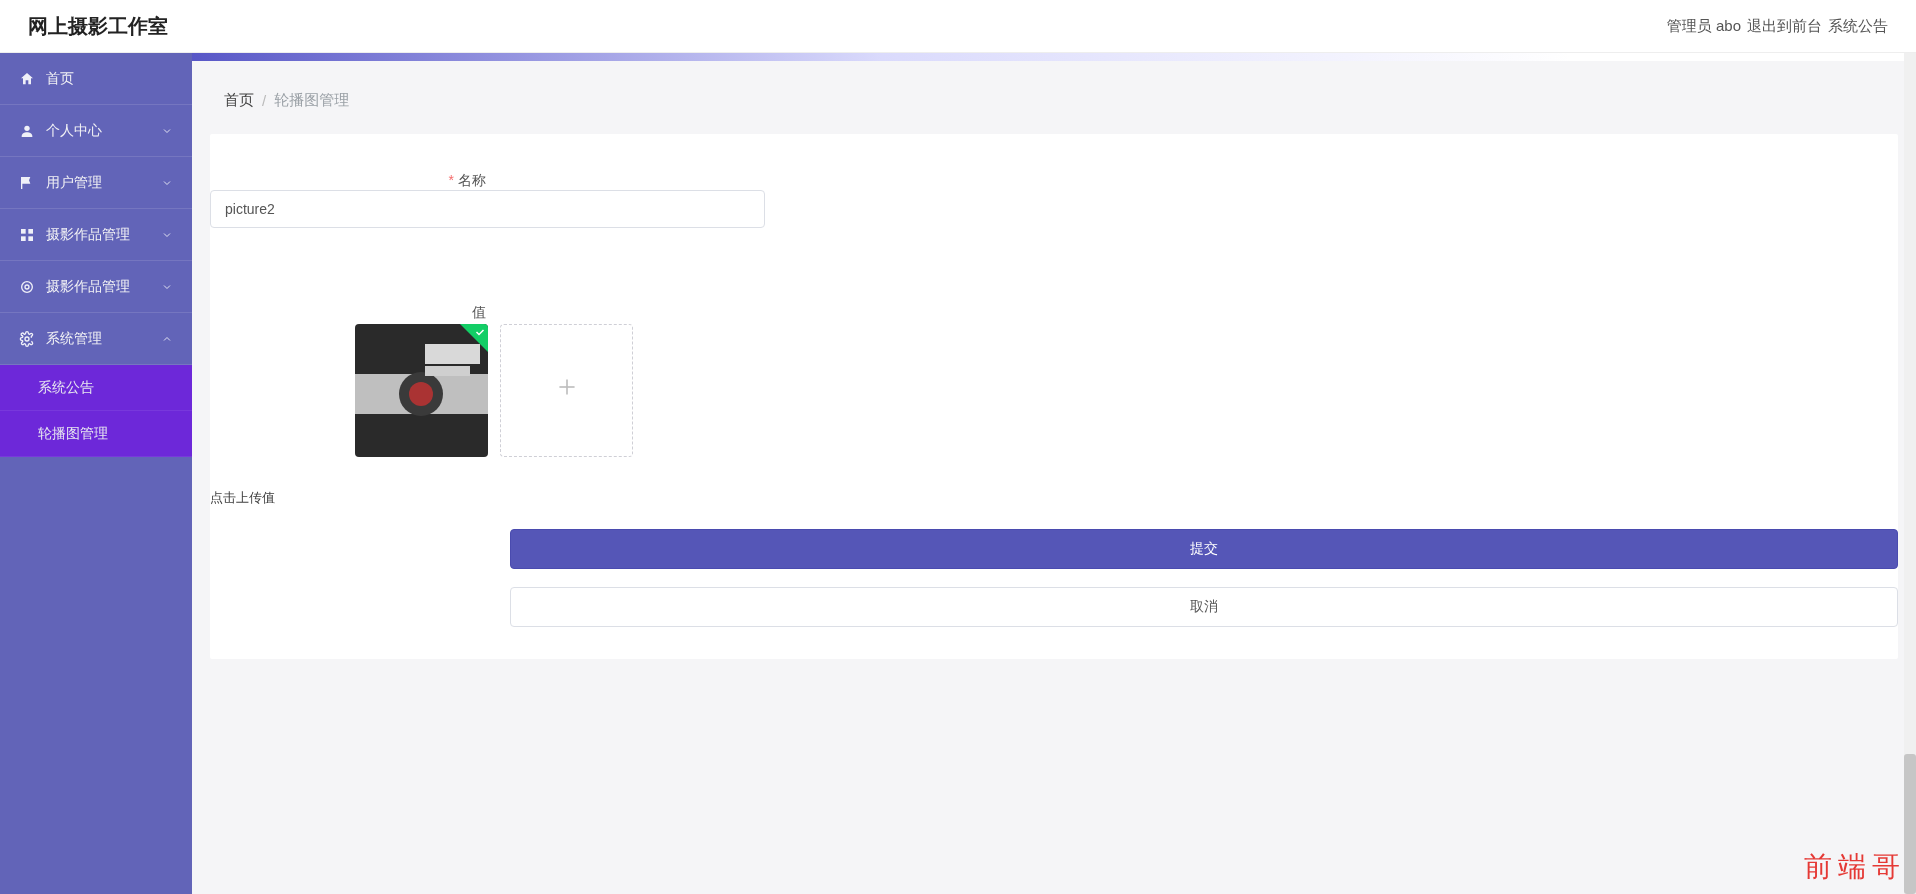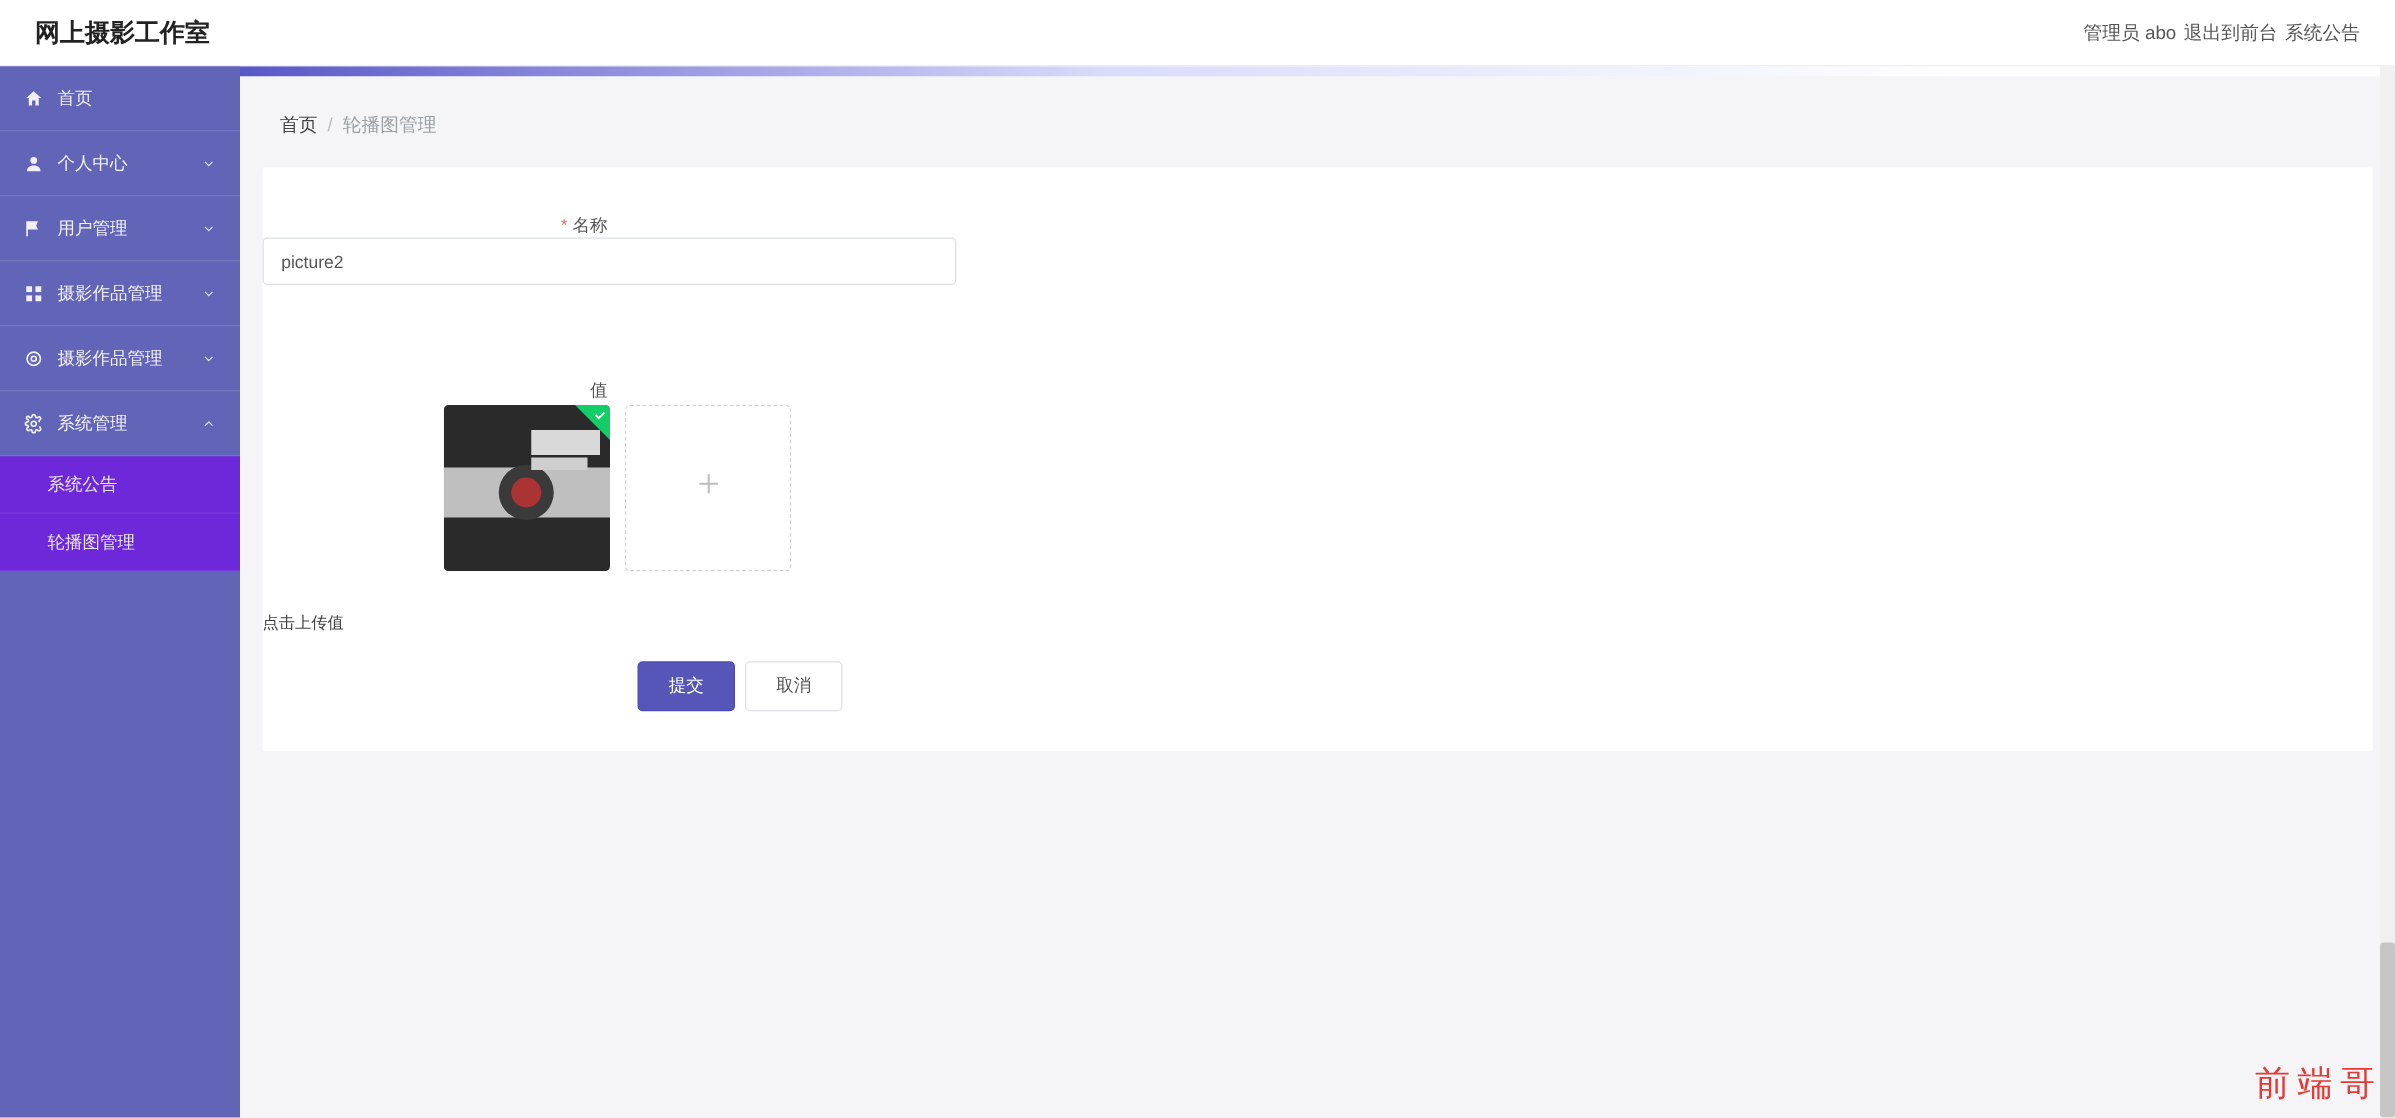--- a/index.html
+++ b/index.html
@@ -222,23 +222,24 @@
 
   .hint-row .form-label { width: 290px; }
   .hint {
     color: #404040;
     font-size: 13px;
     padding-top: 4px;
   }
 
   .btn-row {
     display: flex;
-    gap: 8px;
+    gap: 18px;
     padding-left: 300px;
     margin-top: 22px;
+    flex-direction: column;
   }
   .btn {
     height: 40px;
     padding: 0 24px;
     border-radius: 4px;
     font-size: 14px;
     cursor: pointer;
     border: 1px solid #dcdfe6;
     background: #fff;
     color: #555;

